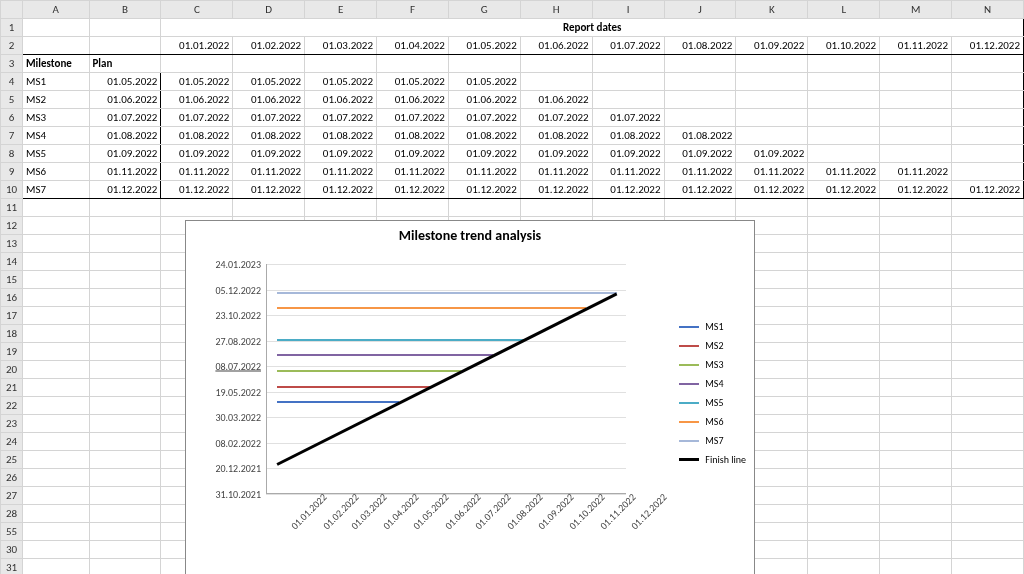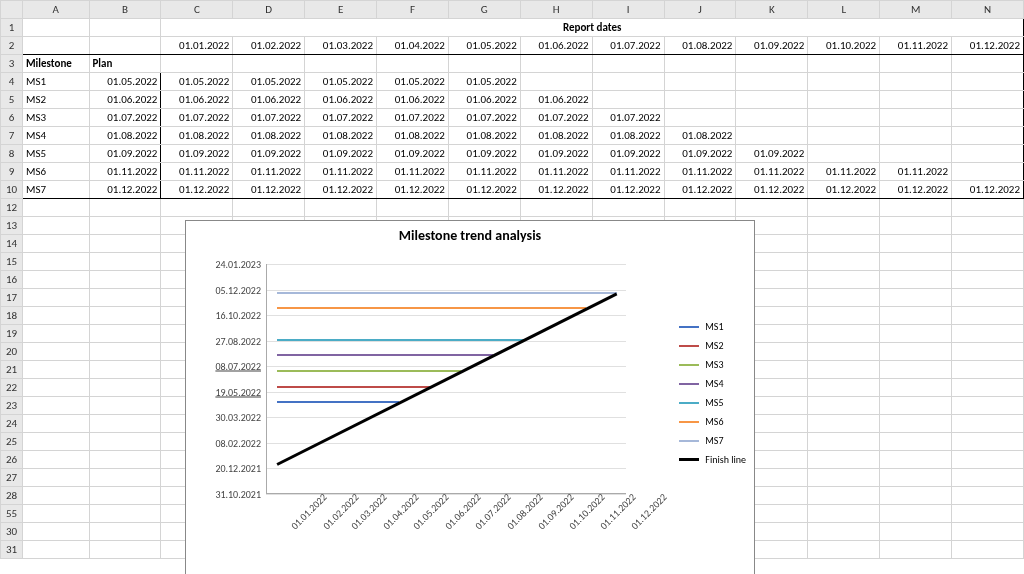--- a/index.html
+++ b/index.html
@@ -250,20 +250,37 @@
         <td class="right bb ">01.12.2022</td>
         <td class="right bb ">01.12.2022</td>
         <td class="right bb ">01.12.2022</td>
         <td class="right bb ">01.12.2022</td>
         <td class="right bb br">01.12.2022</td>
       </tr>
     </tbody>
 
   <tbody id="empty-rows">
       <tr>
+        <th class="rowhdr">11</th>
+        <td></td>
+        <td></td>
+        <td></td>
+        <td></td>
+        <td></td>
+        <td></td>
+        <td></td>
+        <td></td>
+        <td></td>
+        <td></td>
+        <td></td>
+        <td></td>
+        <td></td>
+        <td></td>
+      </tr>
+      <tr>
         <th class="rowhdr">12</th>
         <td></td>
         <td></td>
         <td></td>
         <td></td>
         <td></td>
         <td></td>
         <td></td>
         <td></td>
         <td></td>
@@ -604,27 +621,27 @@
   <div class="chart-body">
     <div id="yticks">
         <div class="ytick" style="top: 250px;">31.10.2021</div>
         <div class="gridline" style="top: 250px;"></div>
         <div class="ytick" style="top: 224.444px; text-align: right;">20.12.2021</div>
         <div class="gridline" style="top: 224.444px;"></div>
         <div class="ytick" style="top: 198.889px;">08.02.2022</div>
         <div class="gridline" style="top: 198.889px;"></div>
         <div class="ytick" style="top: 173.333px;">30.03.2022</div>
         <div class="gridline" style="top: 173.333px;"></div>
-        <div class="ytick" style="top: 147.778px; text-decoration: underline;">19.05.2022</div>
+        <div class="ytick" style="top: 147.778px;">19.05.2022</div>
         <div class="gridline" style="top: 147.778px;"></div>
         <div class="ytick" style="top: 122.222px; text-decoration: underline;">08.07.2022</div>
         <div class="gridline" style="top: 122.222px;"></div>
         <div class="ytick" style="top: 96.6667px;">27.08.2022</div>
         <div class="gridline" style="top: 96.6667px;"></div>
-        <div class="ytick" style="top: 71.1111px;">16.10.2022</div>
+        <div class="ytick" style="top: 71.1111px;">23.10.2022</div>
         <div class="gridline" style="top: 71.1111px;"></div>
         <div class="ytick" style="top: 45.5556px;">05.12.2022</div>
         <div class="gridline" style="top: 45.5556px;"></div>
         <div class="ytick" style="top: 20px;">24.01.2023</div>
         <div class="gridline" style="top: 20px;"></div>
       </div>
     <div class="plot" id="plot">
         <div class="seriesline" style="top: 137.489px; left: 10px; width: 122.156px; background: rgb(68, 114, 196);"></div>
         <div class="seriesline" style="top: 121.644px; left: 10px; width: 153.713px; background: rgb(190, 75, 72);"></div>
         <div class="seriesline" style="top: 106.311px; left: 10px; width: 184.251px; background: rgb(155, 187, 89);"></div>

